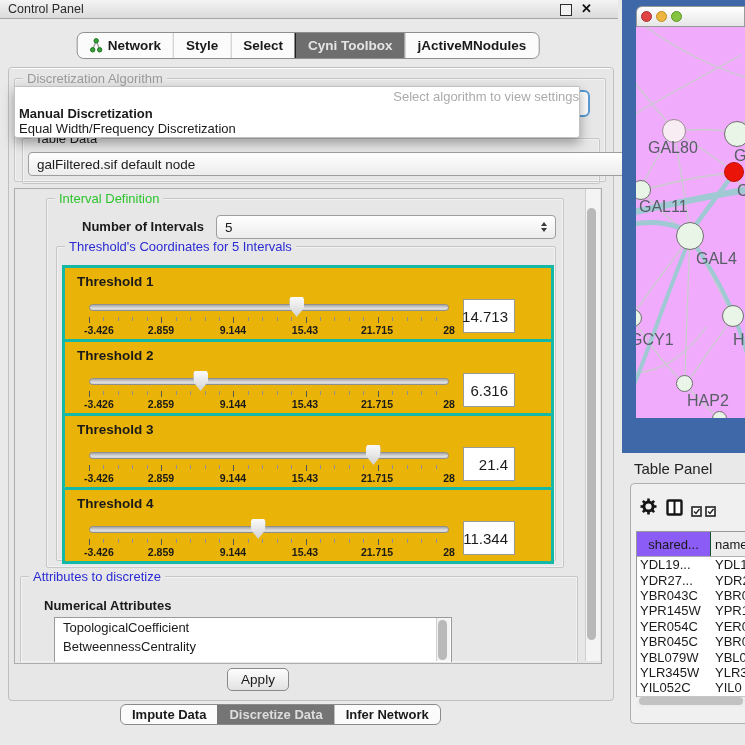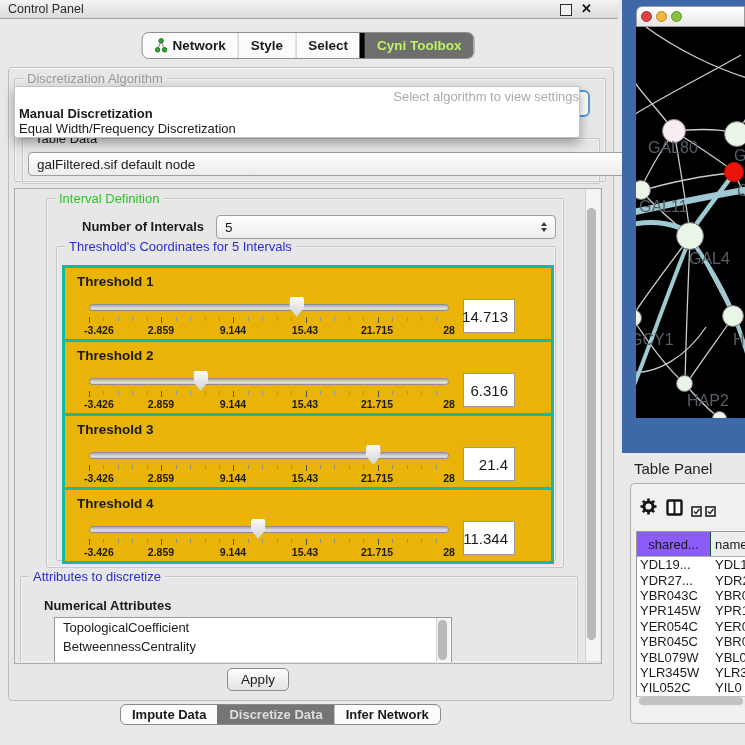--- a/index.html
+++ b/index.html
@@ -10,21 +10,21 @@
   .titlebar{left:0;top:0;width:618px;height:19px;background:linear-gradient(#F4F4F4,#DBDBDB);
             border-bottom:1px solid #A6A6A6;font-size:12.5px;line-height:19px;padding-left:8px;
             box-sizing:border-box;color:#2b2b2b;}
   .float-btn{left:560px;top:4px;width:10px;height:10px;border:1.5px solid #2e2e2e;background:#F2F2F2;}
   .close-btn{left:581px;top:1px;font-size:13px;font-weight:bold;color:#111;}
   .tabbar{top:32px;left:308px;transform:translateX(-50%);display:flex;align-items:stretch;height:25px;
           background:#FBFBFB;border:1.5px solid #8F8F8F;border-radius:7px;overflow:hidden;}
   .tab{display:flex;align-items:center;gap:5px;padding:0 12px;font-size:13.5px;font-weight:bold;
        border-left:1px solid #C6C6C6;background:transparent;white-space:nowrap;}
   .tab:first-child{border-left:none;}
-  .tab.sel{background:#6E6E6E;color:#bef264;border-left:5px solid #000000;}
+  .tab.sel{background:#6E6E6E;color:#e5e5e5;border-left:1px solid #000000;}
   .outerbox{left:8px;top:67px;width:604px;height:632px;background:#E7E7E7;border:1px solid #BFBFBF;
             border-radius:4px;box-shadow:inset 0 1px 0 #fff;}
   .group{border:1px solid #C6C6C6;border-radius:2px;box-shadow:inset 0 0 0 0.5px #fdfdfd;}
   .gtitle{position:absolute;top:-8px;left:8px;background:#E7E7E7;padding:0 4px;font-size:13px;white-space:nowrap;}
   .combo{background:linear-gradient(#FFFFFF,#ECECEC);border:1px solid #9E9E9E;border-radius:4px;
          display:flex;align-items:center;padding:0 8px;box-sizing:border-box;font-size:13.5px;}
   .spin{margin-left:auto;display:flex;flex-direction:column;gap:2px;align-items:center;}
   .spin i{display:block;width:0;height:0;border-left:3.5px solid transparent;border-right:3.5px solid transparent;}
   .spin .up{border-bottom:4px solid #3a3a3a;}
   .spin .dn{border-top:4px solid #3a3a3a;}
@@ -66,21 +66,21 @@
   .btabs{left:120px;top:704px;height:19px;display:flex;background:#FBFBFB;border:1.5px solid #8A8A8A;
          border-radius:6px;overflow:hidden;}
   .btab{display:flex;align-items:center;padding:0 11px;font-size:13px;font-weight:bold;border-left:1px solid #C0C0C0;}
   .btab:first-child{border-left:none;border-radius:6px;}
   .btab.sel{background:#757575;color:#DEDEDE;border-left-color:#757575;}
   
   .netwin{left:622px;top:0;width:123px;height:453px;background:#3E68A8;}
   .nettitle{left:636px;top:6px;width:109px;height:21px;background:linear-gradient(#FFFFFF,#E6E6E6);
             border:1px solid #9A9A9A;border-radius:6px 0 0 0;box-sizing:border-box;}
   .light{position:absolute;top:11px;width:11px;height:11px;border-radius:50%;box-sizing:border-box;}
-  .canvas{left:636px;top:27px;width:109px;height:391px;background:#000000;overflow:hidden;}
+  .canvas{left:636px;top:27px;width:109px;height:391px;background:#f0abfc;overflow:hidden;}
   .node{position:absolute;border-radius:50%;box-sizing:border-box;border:1.5px solid #6E6E6E;background:#E9F5E6;}
   .nlabel{position:absolute;font-size:16px;color:#585E66;white-space:nowrap;}
   
   .tpheader{left:634px;top:460px;font-size:15px;color:#222;}
   .tbox{left:630px;top:483px;width:115px;height:239px;background:#F0F0F0;border:1px solid #AFAFAF;
         border-right:none;border-radius:5px 0 0 5px;}
   .grid{left:636px;top:531px;width:109px;height:164px;background:#fff;border:1px solid #9A9A9A;border-right:none;overflow:hidden;}
   .ghead{display:flex;height:24px;border-bottom:1px solid #AFAFAF;}
   .ghc1{width:73px;background:#8b5cf6;border-right:1px solid #14532d;display:flex;align-items:center;
         justify-content:center;font-size:13px;}
@@ -112,20 +112,23 @@
       <span>Network</span>
     </div>
     <div class="tab">
       <span>Style</span>
     </div>
     <div class="tab">
       <span>Select</span>
     </div>
     <div class="tab sel">
       <span>Cyni Toolbox</span>
+    </div>
+    <div class="tab">
+      <span>jActiveMNodules</span>
     </div>
   </div>
 
   <div class="abs outerbox"></div>
 
   <div class="abs group" style="left:14px;top:78px;width:590px;height:102px;">
     <span class="gtitle" style="color:#9A9A9A;">Discretization Algorithm</span>
   </div>
 
   <div class="abs combo focusring" style="left:30px;top:90px;width:560px;height:27px;">
@@ -317,21 +320,21 @@
     <div class="node" style="left:40px;top:195px;width:28px;height:28px;"></div>
     <div class="node" style="left:-12px;top:282px;width:18px;height:18px;"></div>
     <div class="node" style="left:86px;top:278px;width:22px;height:22px;"></div>
     <div class="node" style="left:40px;top:348px;width:17px;height:17px;"></div>
     <div class="node" style="left:76px;top:384px;width:15px;height:15px;"></div>
 
     <div class="nlabel" style="left:12px;top:112px;">GAL80</div>
     <div class="nlabel" style="left:98px;top:120px;">GA</div>
     <div class="nlabel" style="left:101px;top:155px;">C</div>
     <div class="nlabel" style="left:3px;top:171px;">GAL11</div>
-    <div class="nlabel" style="left:53px;top:223px;">GAL4</div>
+    <div class="nlabel" style="left:60px;top:223px;">GAL4</div>
     <div class="nlabel" style="left:-6px;top:304px;">GCY1</div>
     <div class="nlabel" style="left:97px;top:304px;">H</div>
     <div class="nlabel" style="left:51px;top:365px;">HAP2</div>
   </div>
 
   <div class="abs tpheader">Table Panel</div>
   <div class="abs tbox"></div>
 
   <div class="abs" style="left:640px;top:498px;">
     <svg width="17" height="17" viewBox="0 0 17 17">

